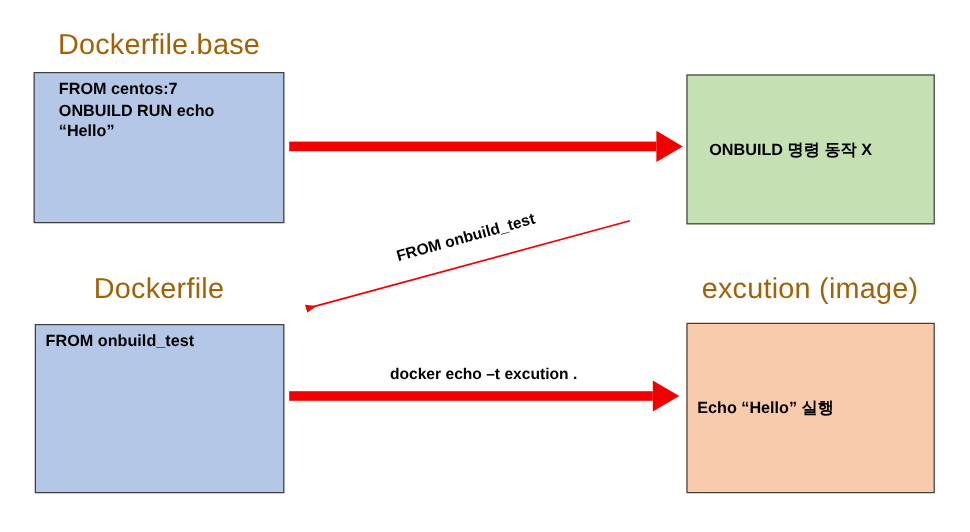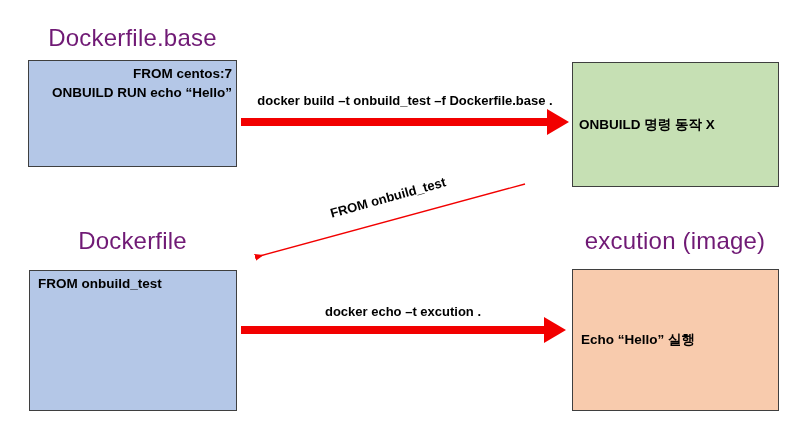--- a/index.html
+++ b/index.html
@@ -12,21 +12,21 @@
     position: relative;
     width: 808px;
     height: 443px;
     background: #ffffff;
     overflow: hidden;
   }
   .title {
     position: absolute;
     font-size: 24px;
     font-weight: 400;
-    color: #701a75;
+    color: #a16207;
     text-align: center;
     letter-spacing: 0.2px;
     white-space: nowrap;
   }
   .t-dockerfile-base { left: 28px;  top: 24px;  width: 209px; }
   .t-onbuild-test    { left: 560px; top: 24px;  width: 230px; }
   .t-dockerfile      { left: 28px;  top: 227px; width: 209px; }
   .t-excution        { left: 560px; top: 227px; width: 230px; }
 
   .box {
@@ -34,22 +34,22 @@
     border: 1.5px solid #3f3f3f;
     box-sizing: border-box;
     font-size: 13.5px;
     font-weight: 700;
     color: #000000;
   }
   .box-blue   { background: #b4c7e7; }
   .box-green  { background: #c6e0b4; }
   .box-orange { background: #f8cbad; }
 
-  .b-dockerfile-base { left: 28px;  top: 60px;  width: 209px; height: 107px; padding: 5px 4px; text-align: right; }
-  .b-onbuild-test    { left: 572px; top: 62px;  width: 207px; height: 125px; display: flex; align-items: center; padding: 0 6px; }
+  .b-dockerfile-base { left: 28px;  top: 60px;  width: 209px; height: 126px; padding: 5px 20px; }
+  .b-onbuild-test    { left: 572px; top: 62px;  width: 207px; height: 125px; display: flex; align-items: center; padding: 0 18px; }
   .b-dockerfile      { left: 29px;  top: 270px; width: 208px; height: 141px; padding: 5px 8px; }
   .b-excution        { left: 572px; top: 269px; width: 207px; height: 142px; display: flex; align-items: center; padding: 0 8px; }
 
   .boxline { line-height: 16px; }
   .boxline.second { margin-top: 3px; }
 
   .arrow-label {
     position: absolute;
     font-size: 13px;
     font-weight: 700;
@@ -108,21 +108,20 @@
 
   <div class="box box-blue b-dockerfile-base">
     <div class="boxline">FROM centos:7</div>
     <div class="boxline second">ONBUILD RUN echo “Hello”</div>
   </div>
 
   <div class="box box-green b-onbuild-test">
     <div class="boxline">ONBUILD 명령 동작 X</div>
   </div>
 
-  <div class="arrow-label al-1">docker build –t onbuild_test –f Dockerfile.base .</div>
   <div class="arrow-shaft s-1"></div>
   <div class="arrow-head h-1"></div>
 
   <svg class="diag-svg" width="808" height="443" viewBox="0 0 808 443">
     <defs>
       <marker id="diag-arrowhead" markerWidth="9" markerHeight="8" refX="8" refY="4" orient="auto" markerUnits="userSpaceOnUse">
         <path d="M9,4 L0,0.5 L0,7.5 Z" fill="#f20000" transform="rotate(180 4.5 4)"></path>
       </marker>
     </defs>
     <line x1="525" y1="184" x2="256" y2="257" stroke="#f20000" stroke-width="1.4" marker-end="url(#diag-arrowhead)"></line>

